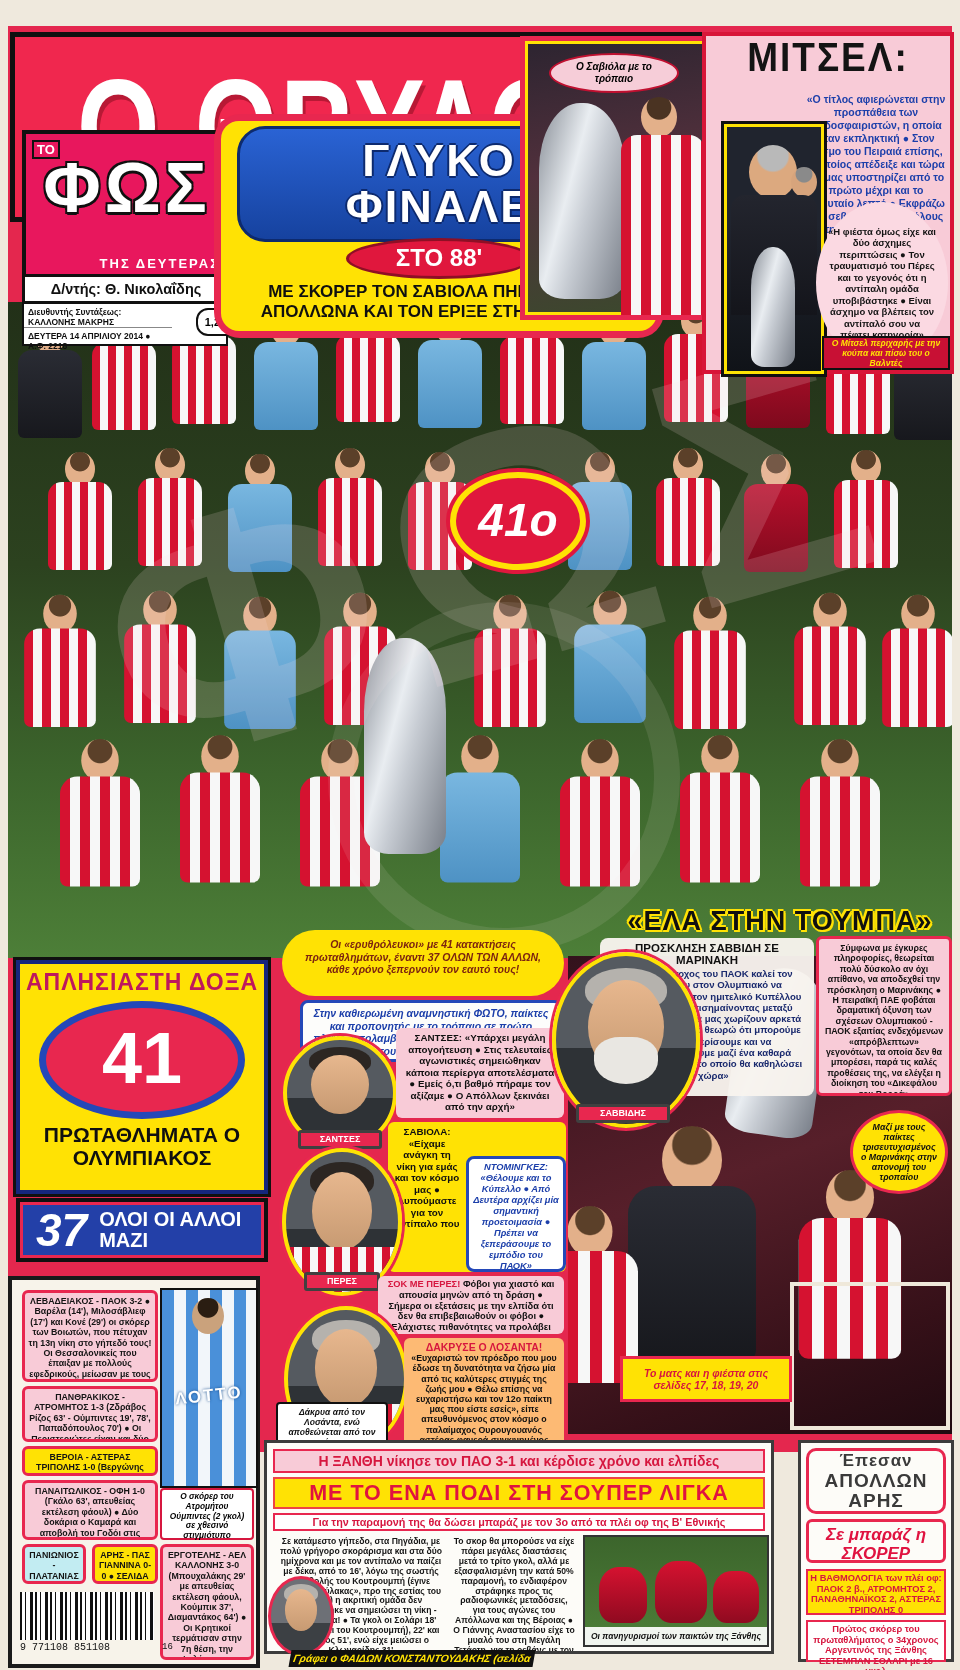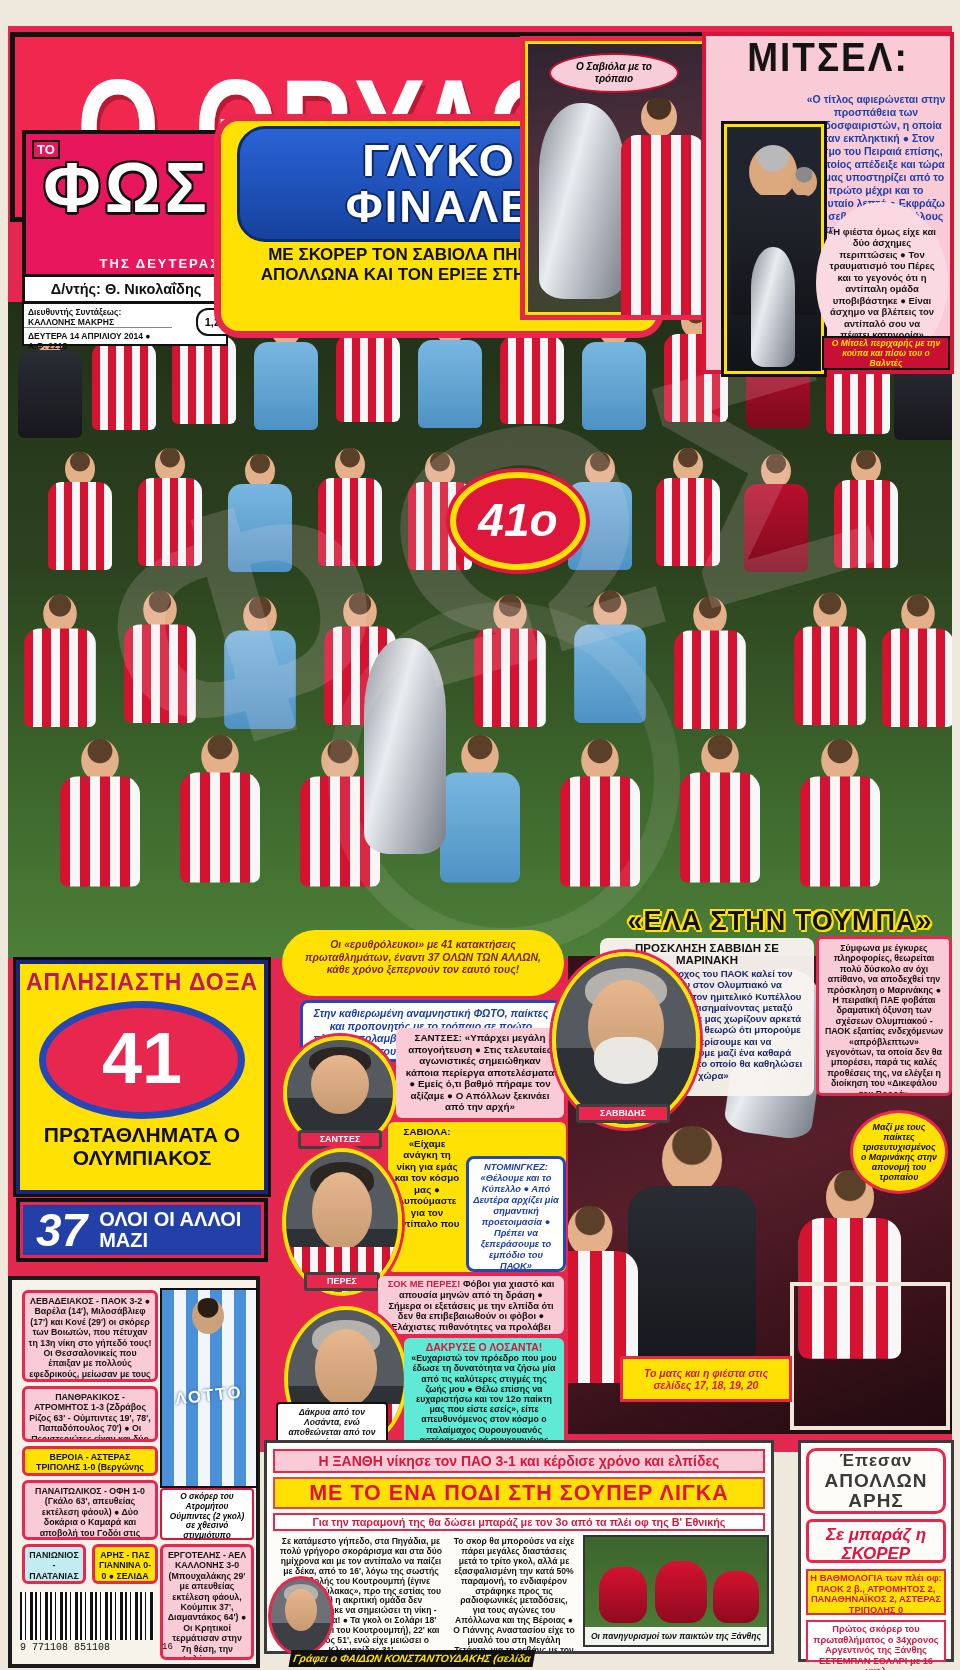--- a/index.html
+++ b/index.html
@@ -118,21 +118,21 @@
             font-weight:900;font-size:9.8px;line-height:11.5px;color:#101010;text-align:center;}
   #qsaviola .sp{float:right;width:100px;height:110px;margin-top:34px;}
   #qdom{left:466px;top:1156px;width:100px;height:116px;background:#fff;border:3px solid #2448b8;border-radius:8px;padding:3px 4px;
         font-style:italic;font-weight:900;font-size:9.3px;line-height:11px;color:#1c3faa;text-align:center;}
   #peres{left:282px;top:1148px;width:112px;height:140px;}
   #pereslbl{left:304px;top:1272px;width:70px;}
   #qshock{left:378px;top:1276px;width:186px;height:58px;background:#f8cbd7;border-radius:6px;padding:3px 5px;
           font-weight:900;font-size:9.3px;line-height:10.8px;color:#101010;text-align:center;}
   #qshock b{color:#d6173f;}
   #losanta{left:284px;top:1306px;width:116px;height:138px;}
-  #qlos{left:404px;top:1338px;width:160px;height:112px;background:#5eead4;border-radius:6px;padding:4px 6px;
+  #qlos{left:404px;top:1338px;width:160px;height:112px;background:#fdba74;border-radius:6px;padding:4px 6px;
         font-weight:900;font-size:8.8px;line-height:10.2px;color:#101010;text-align:center;}
   #qlos b{display:block;color:#d6173f;font-size:10.5px;margin-bottom:1px;}
   #loscap{left:276px;top:1402px;width:112px;height:42px;background:#fff;border:2px solid #101010;border-radius:4px;padding:3px 4px;
           font-style:italic;font-weight:900;font-size:8.5px;line-height:10px;color:#101010;text-align:center;}
   
   #toumbatitle{left:606px;top:906px;width:348px;font-weight:900;font-size:27px;letter-spacing:1px;color:#101010;text-align:center;white-space:nowrap;
       text-shadow:-2px 0 0 #ffe204,2px 0 0 #ffe204,0 -2px 0 #ffe204,0 2px 0 #ffe204,2px 2px 0 #ffe204,-2px -2px 0 #ffe204;}
   #toumbapanel{left:600px;top:938px;width:214px;height:158px;background:rgba(248,244,238,.96);border-radius:8px;padding:4px 8px;box-sizing:border-box;}
   #toumbapanel .st{font-weight:900;font-size:11.5px;color:#101010;text-align:center;}
   #toumbapanel .bd{margin-top:2px;font-weight:700;font-size:9.6px;line-height:11.3px;color:#1a2a6e;text-align:center;}
@@ -392,20 +392,21 @@
     <div class="ln2">ΔΕΥΤΕΡΑ 14 ΑΠΡΙΛΙΟΥ 2014 ● Α.Φ. 2218</div>
   </div>
   <div id="price" class="abs">1,20 €</div>
 
   <div id="hbadge" class="abs">
     <div class="inner">
       <div class="blue">
         <div>ΓΛΥΚΟ</div>
         <div>ΦΙΝΑΛΕ</div>
       </div>
+      <div class="oval">ΣΤΟ 88'</div>
       <div class="subtxt">ΜΕ ΣΚΟΡΕΡ ΤΟΝ ΣΑΒΙΟΛΑ ΠΗΡΕ 1-0 ΤΟΝ ΑΠΟΛΛΩΝΑ ΚΑΙ ΤΟΝ ΕΡΙΞΕ ΣΤΗ Β' ΕΘΝΙΚΗ</div>
     </div>
   </div>
 
   <div id="saviola" class="abs">
     <div class="trophy"></div>
     <div class="head"></div>
     <div class="torso"></div>
     <div class="cap">Ο Σαβιόλα με το τρόπαιο</div>
   </div>

